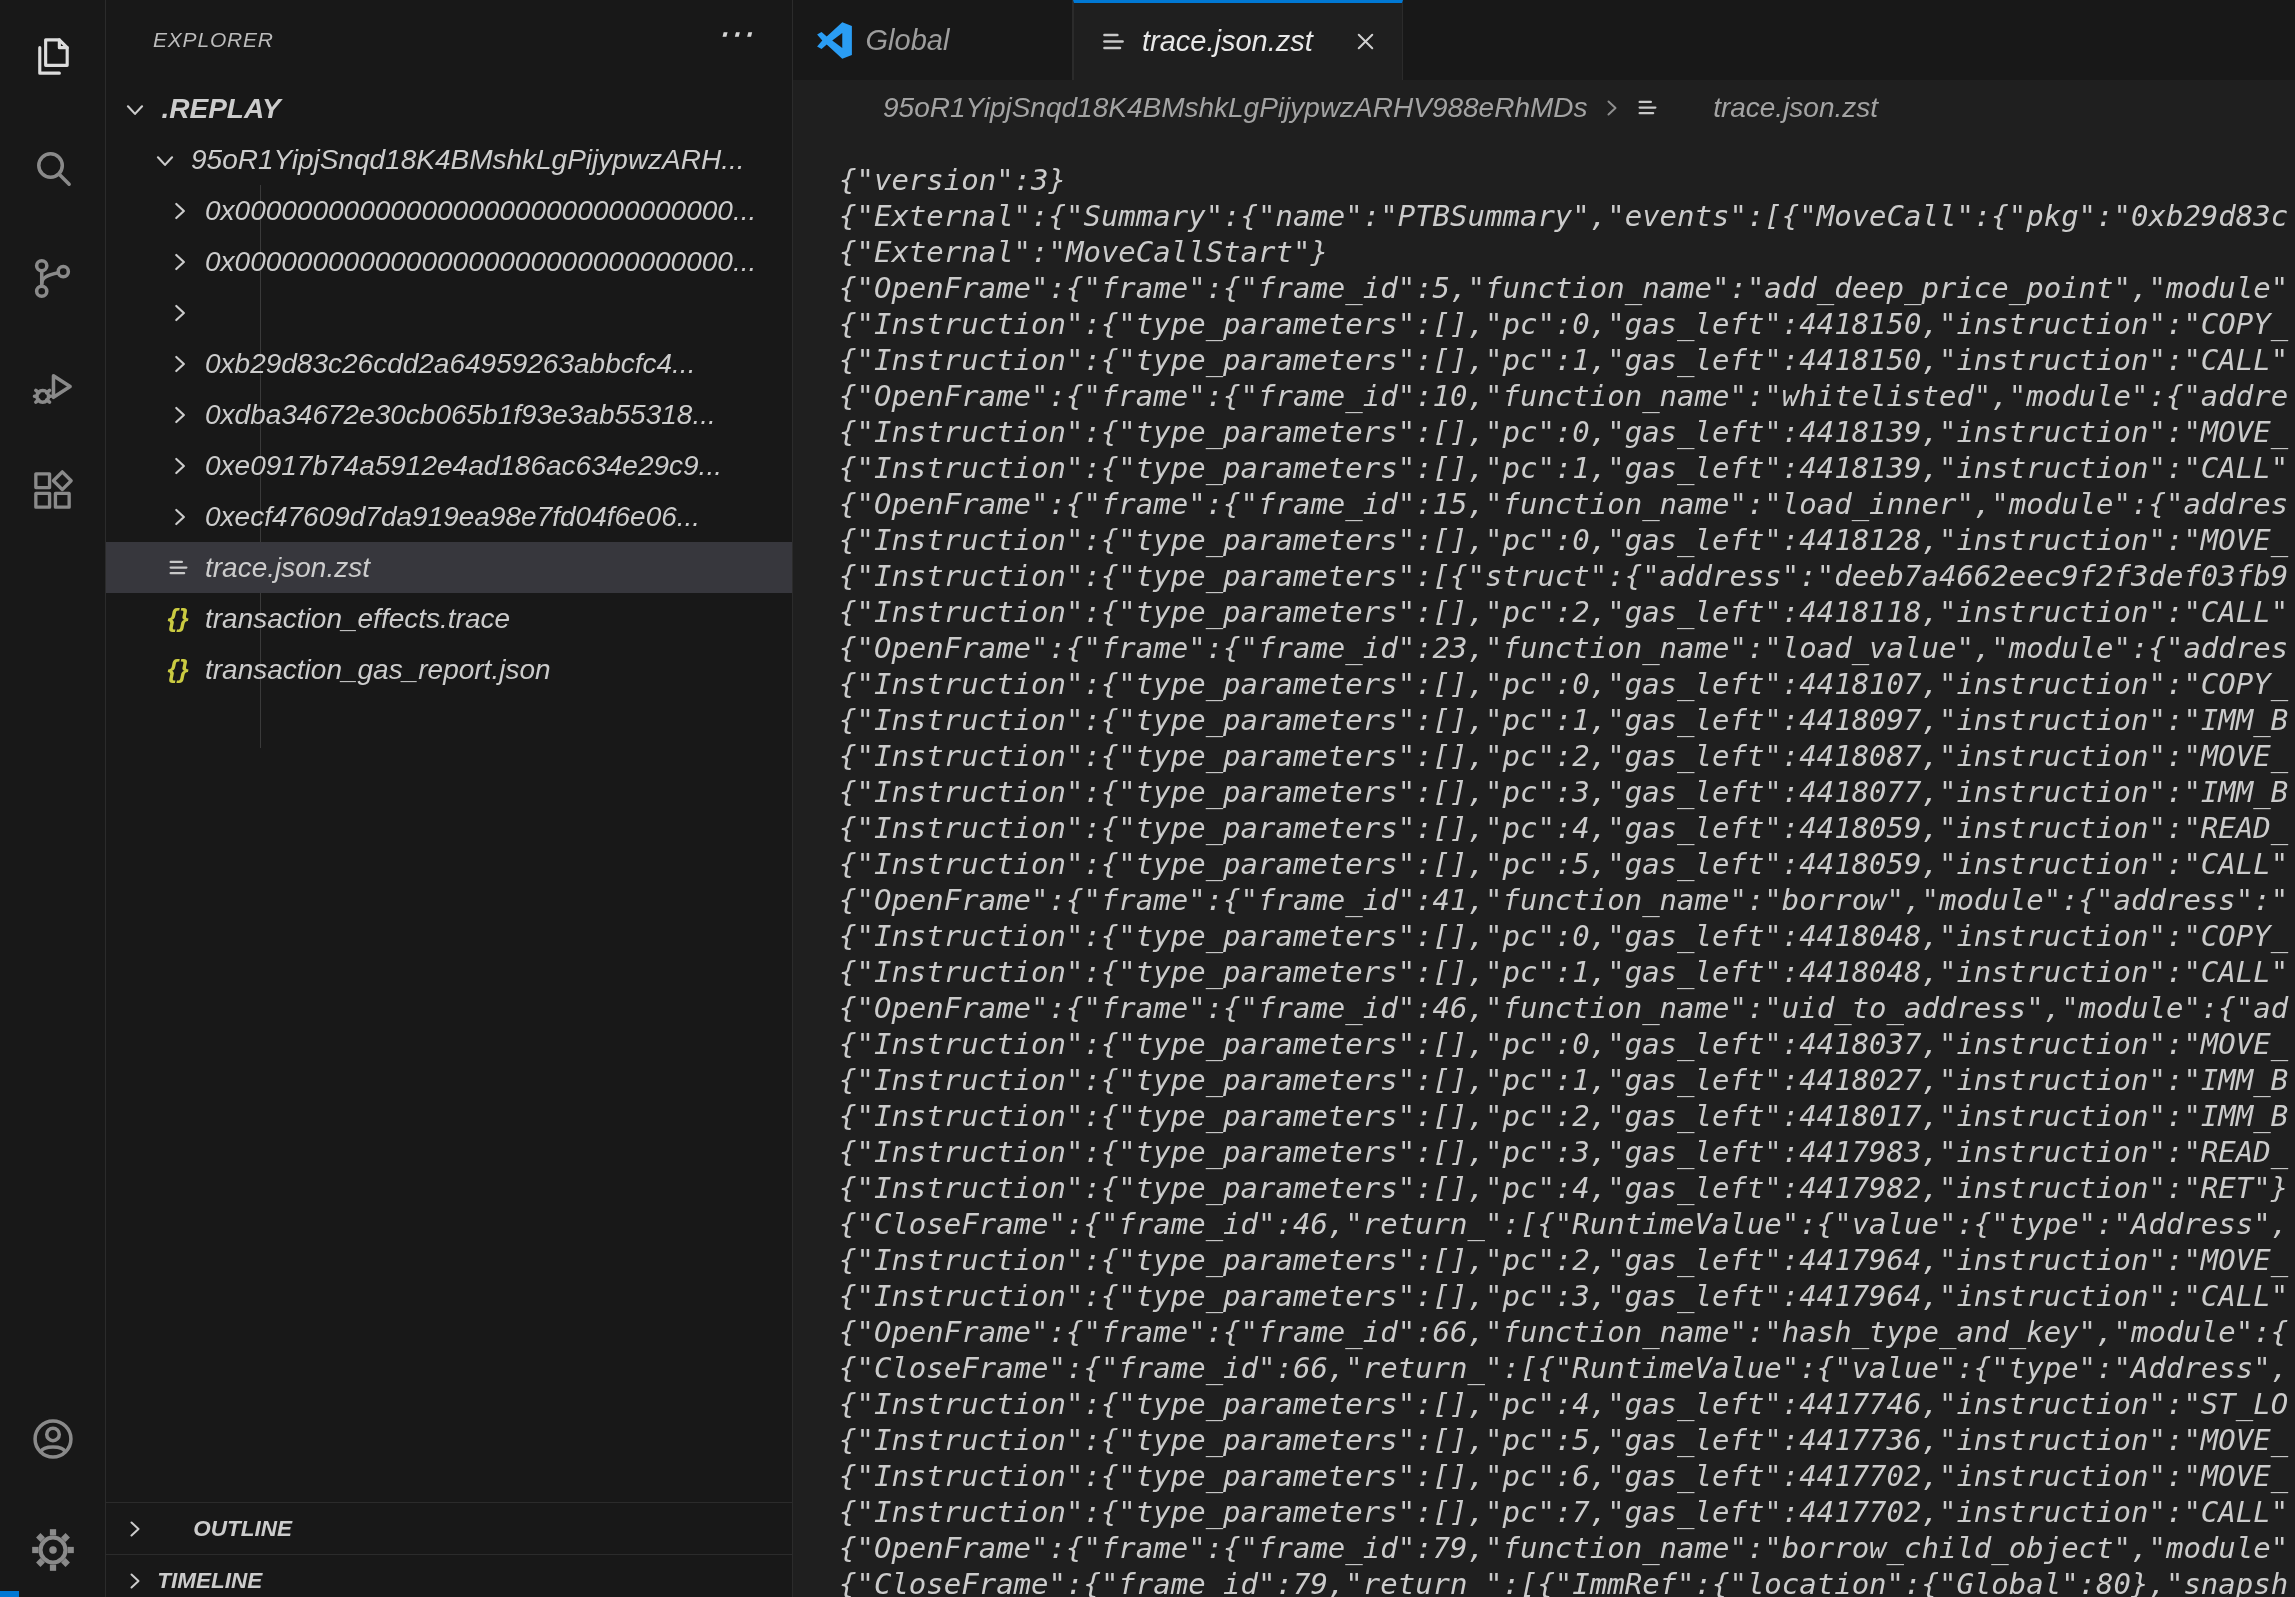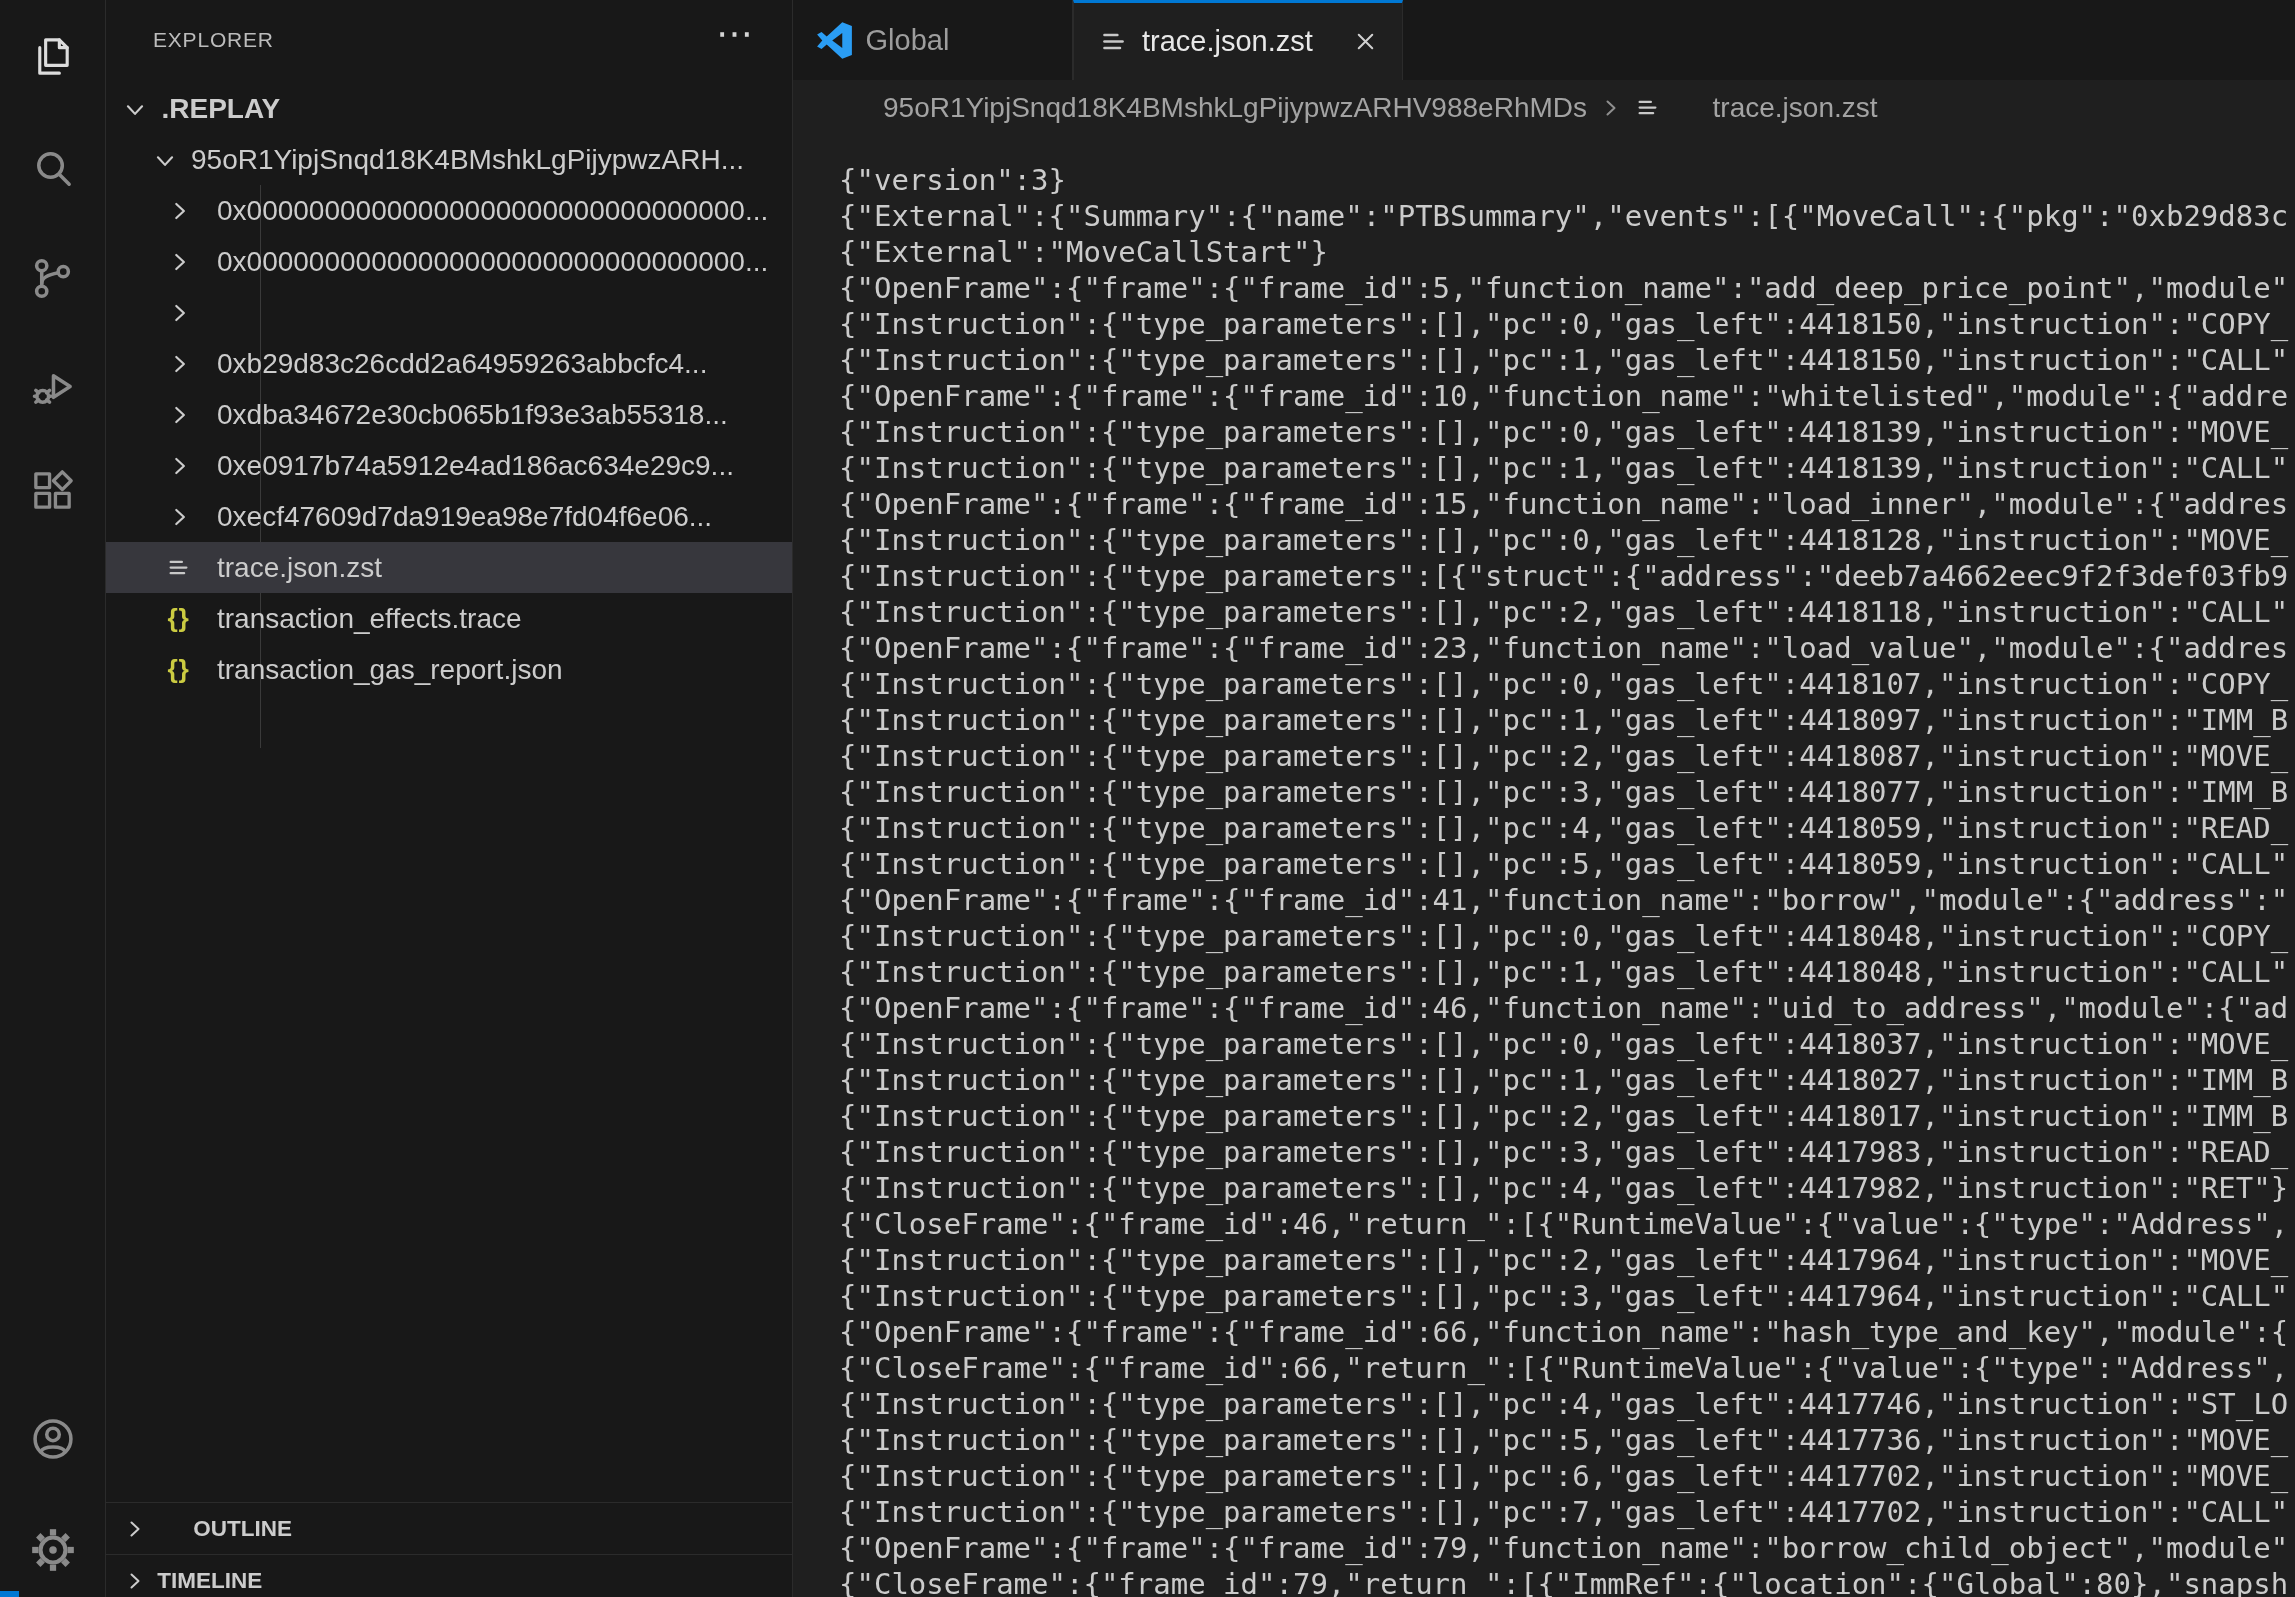--- a/index.html
+++ b/index.html
@@ -1,37 +1,37 @@
 <!DOCTYPE html>
 <html style="font-size:13px"><head>
 <meta charset="utf-8">
 <style>
   html,body{margin:0;padding:0;background:#1f1f1f;}
   body{width:2295px;height:1597px;position:relative;overflow:hidden;
        font-family:"Liberation Sans",sans-serif;color:#cccccc;}
-  .abs{position:absolute;}
+  .abs{position:absolute;font-style:italic;}
   svg{display:block;}
 
   
   #activitybar{left:0;top:0;width:105px;height:1597px;background:#181818;border-right:0.8px solid #2b2b2b;}
   .ab-item{position:absolute;left:0;width:105px;height:88px;display:flex;align-items:center;justify-content:center;cursor:pointer;}
 
   
   #sidebar{left:106px;top:0;width:686px;height:1597px;background:#181818;border-right:0.8px solid #2b2b2b;}
   #sidebar-header{position:absolute;top:0;left:0;width:100%;height:80px;display:flex;align-items:center;}
   #sidebar-title{margin-left:47px;font-size:21px;letter-spacing:0.8px;color:#bcbcbc;}
   #sidebar-more{position:absolute;right:39px;top:6.4px;font-size:37px;color:#d4d4d4;cursor:pointer;line-height:56px;}
 
   #file-tree{position:absolute;top:83px;left:0;width:100%;text-align:right;}
   .row{display:flex;align-items:center;height:51px;font-size:28px;color:#cccccc;cursor:pointer;white-space:nowrap;overflow:hidden;}
   .row.selected{background:#37373d;}
   .row .icon-box{width:29px;height:29px;flex:0 0 29px;margin-right:12px;display:flex;align-items:center;justify-content:center;}
   .row.lvl0{padding-left:14.5px;font-weight:bold;}
   .row.lvl1{padding-left:44px;}
-  .row.lvl2{padding-left:58px;gap:12px;}
+  .row.lvl2{padding-left:58px;}
   .jb{color:#cbcb41;font-size:26.5px;font-weight:600;letter-spacing:0.8px;}
   #indent-guide{left:154px;top:185px;width:0.8px;height:563px;background:#3a3a3a;}
 
   .section{position:absolute;left:0;width:100%;height:51px;border-top:0.8px solid #2b2b2b;display:flex;align-items:center;cursor:pointer;}
   .section .icon-box{width:27px;height:27px;margin-left:14.5px;margin-right:9.7px;display:flex;align-items:center;justify-content:center;}
   .section .sec-label{font-size:22.5px;font-weight:bold;color:#cccccc;}
 
   
   #main{left:793px;top:0;right:0;bottom:0;}
   #tabbar{position:absolute;left:0;top:0;right:0;height:80px;background:#181818;border-bottom:0.8px solid #252525;display:flex;}

